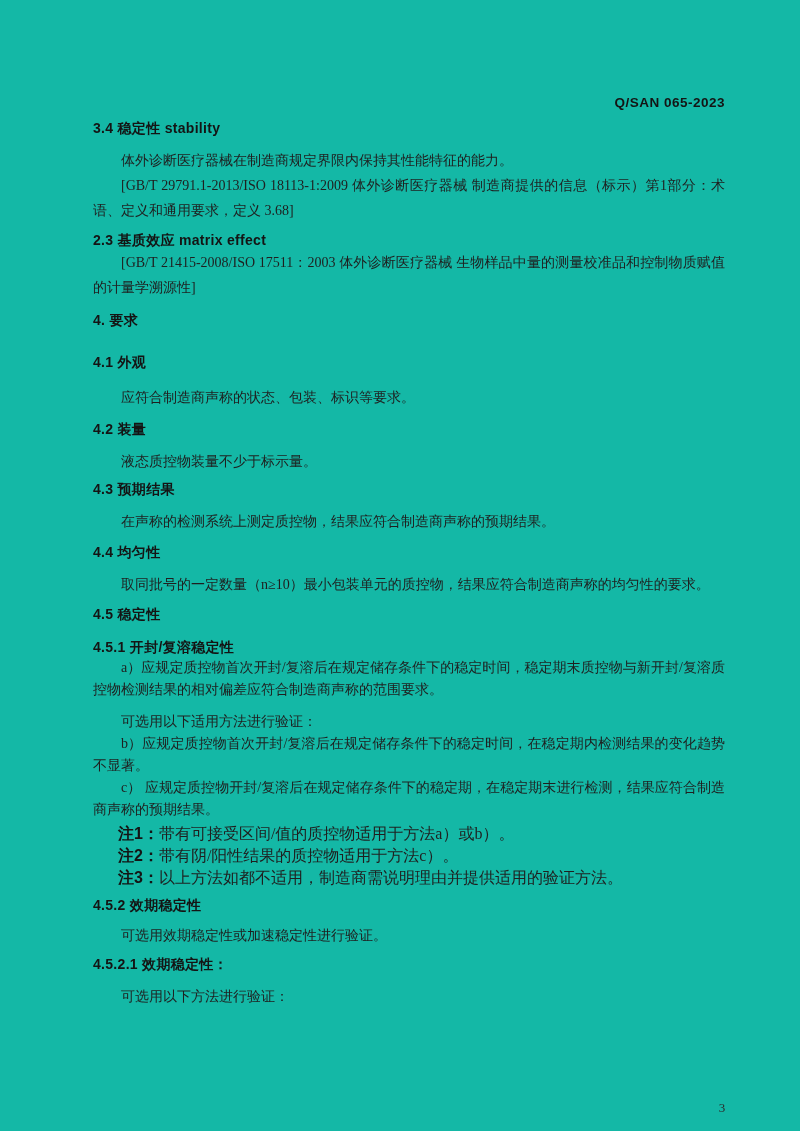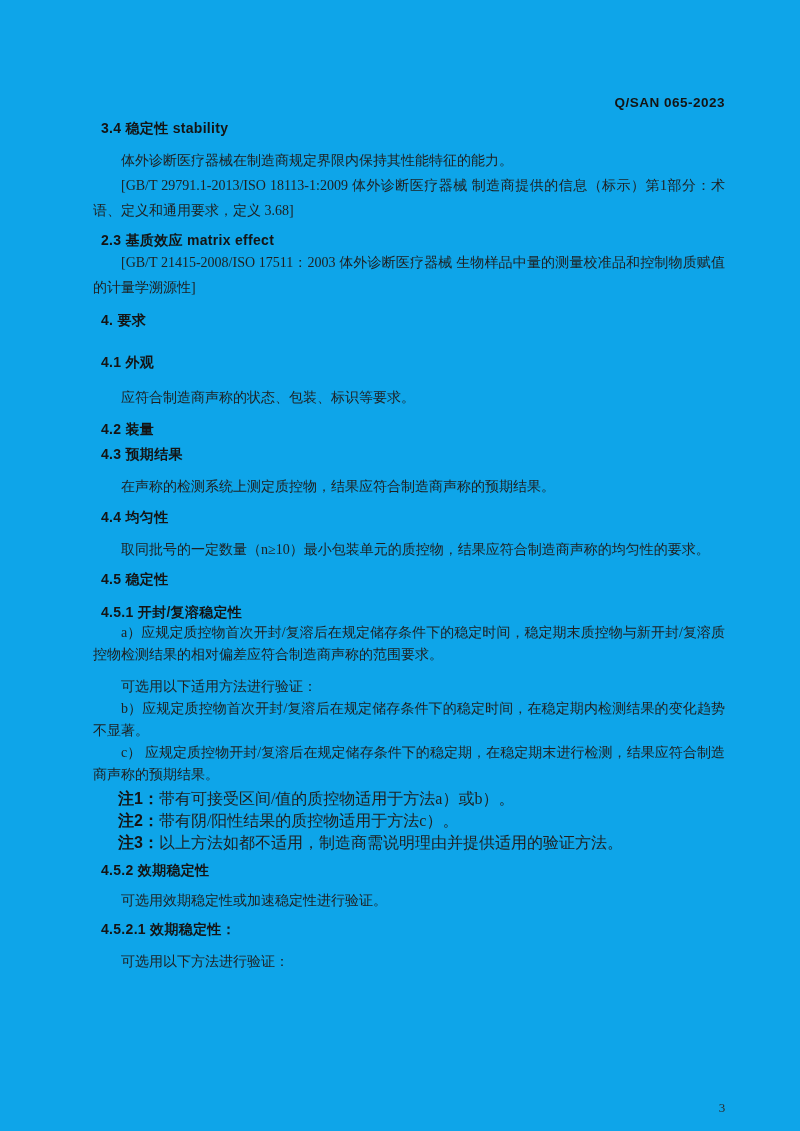--- a/index.html
+++ b/index.html
@@ -1,21 +1,21 @@
 <!DOCTYPE html>
 <html><head>
 <meta charset="utf-8">
 <style>
   html, body { margin: 0; padding: 0; background: #e8e8e8; }
   .page {
     position: relative;
     width: 800px;
     height: 1131px;
     margin: 0 auto;
-    background: #0ea5e9;
+    background: #14b8a6;
     overflow: hidden;
     font-family: "Liberation Serif", serif;
     color: #1f1f1f;
   }
   .content {
     position: absolute;
     left: 93px;
     top: 95px;
     width: 632px;
   }
@@ -28,21 +28,20 @@
     letter-spacing: 0.5px;
     color: #141414;
   }
   .heading {
     font-family: "Liberation Sans", sans-serif;
     font-weight: 700;
     font-size: 14px;
     line-height: 20px;
     color: #141414;
     letter-spacing: 0.3px;
-    margin-left: 8px;
   }
   .para {
     font-size: 14px;
     line-height: 25px;
     text-align: justify;
     text-indent: 2em;
     margin: 0;
   }
   .para-tight {
     line-height: 22px;
@@ -92,20 +91,21 @@
 
     <div class="heading mt7">2.3 基质效应 matrix effect</div>
     <p class="para mt0">[GB/T 21415-2008/ISO 17511：2003 体外诊断医疗器械 生物样品中量的测量校准品和控制物质赋值的计量学溯源性]</p>
 
     <div class="heading mt10">4. 要求</div>
 
     <div class="heading mt22">4.1 外观</div>
     <p class="para mt13">应符合制造商声称的状态、包装、标识等要求。</p>
 
     <div class="heading mt9">4.2 装量</div>
+    <p class="para mt10">液态质控物装量不少于标示量。</p>
 
     <div class="heading mt5">4.3 预期结果</div>
     <p class="para mt10">在声称的检测系统上测定质控物，结果应符合制造商声称的预期结果。</p>
 
     <div class="heading mt8">4.4 均匀性</div>
     <p class="para mt10">取同批号的一定数量（n≥10）最小包装单元的质控物，结果应符合制造商声称的均匀性的要求。</p>
 
     <div class="heading mt7">4.5 稳定性</div>
 
     <div class="heading mt13">4.5.1 开封/复溶稳定性</div>

